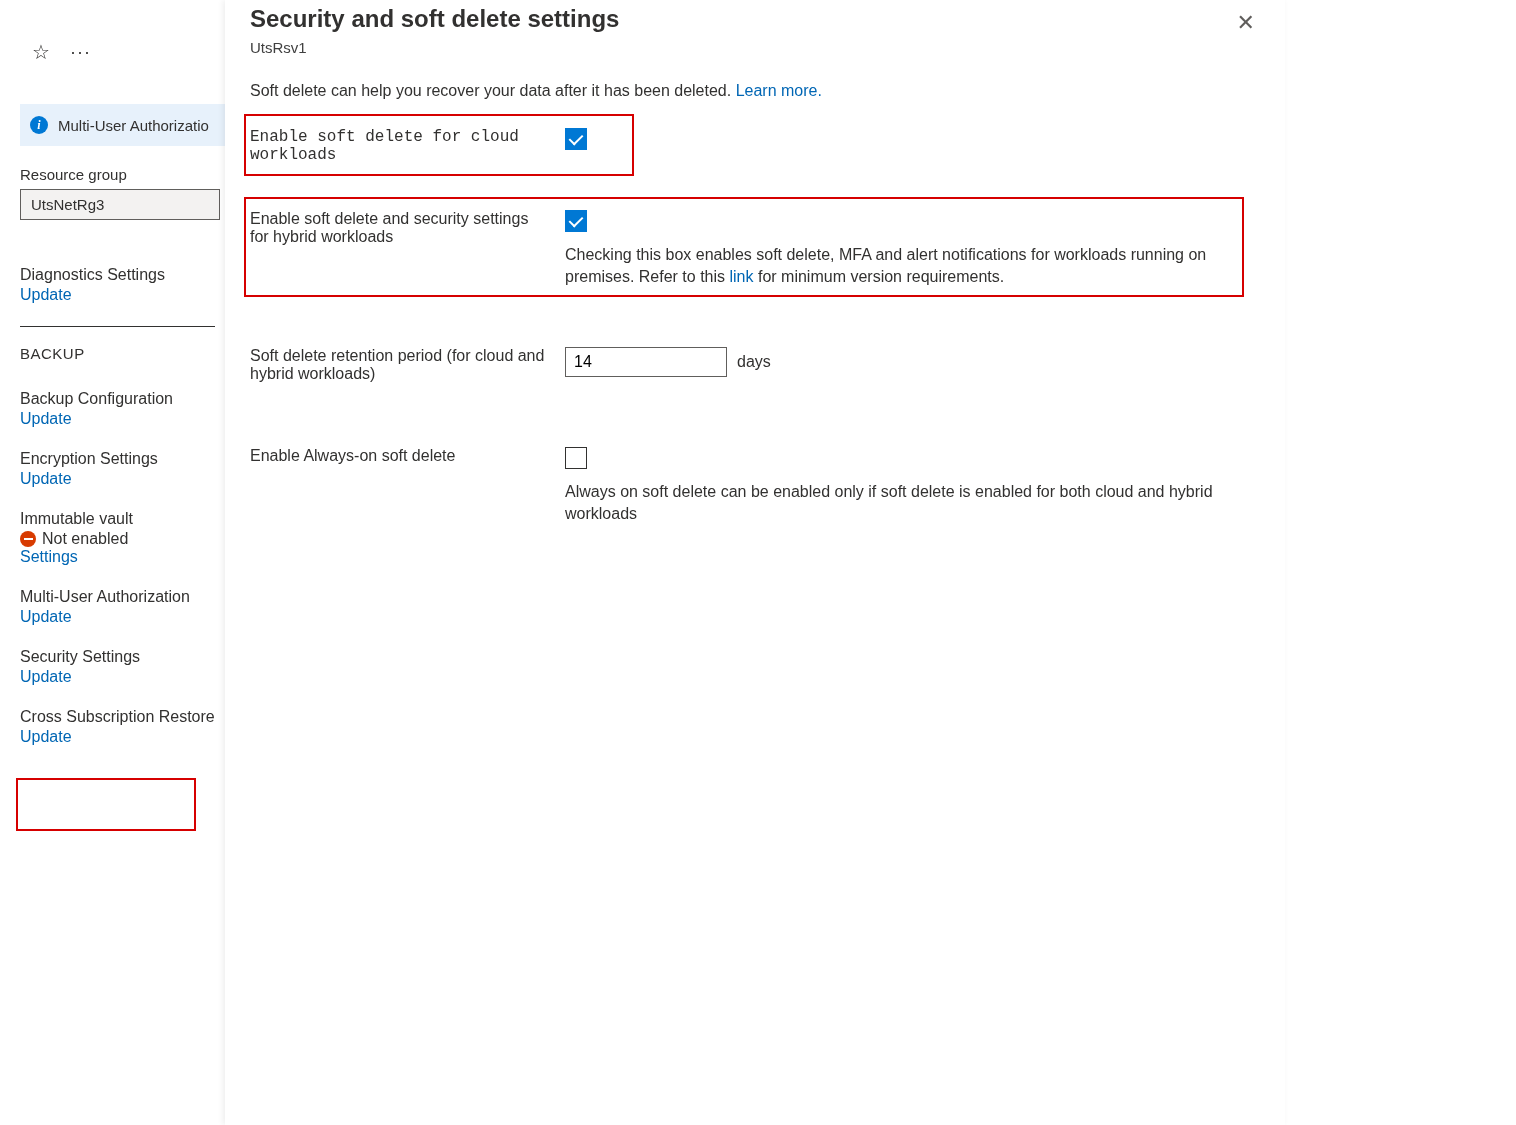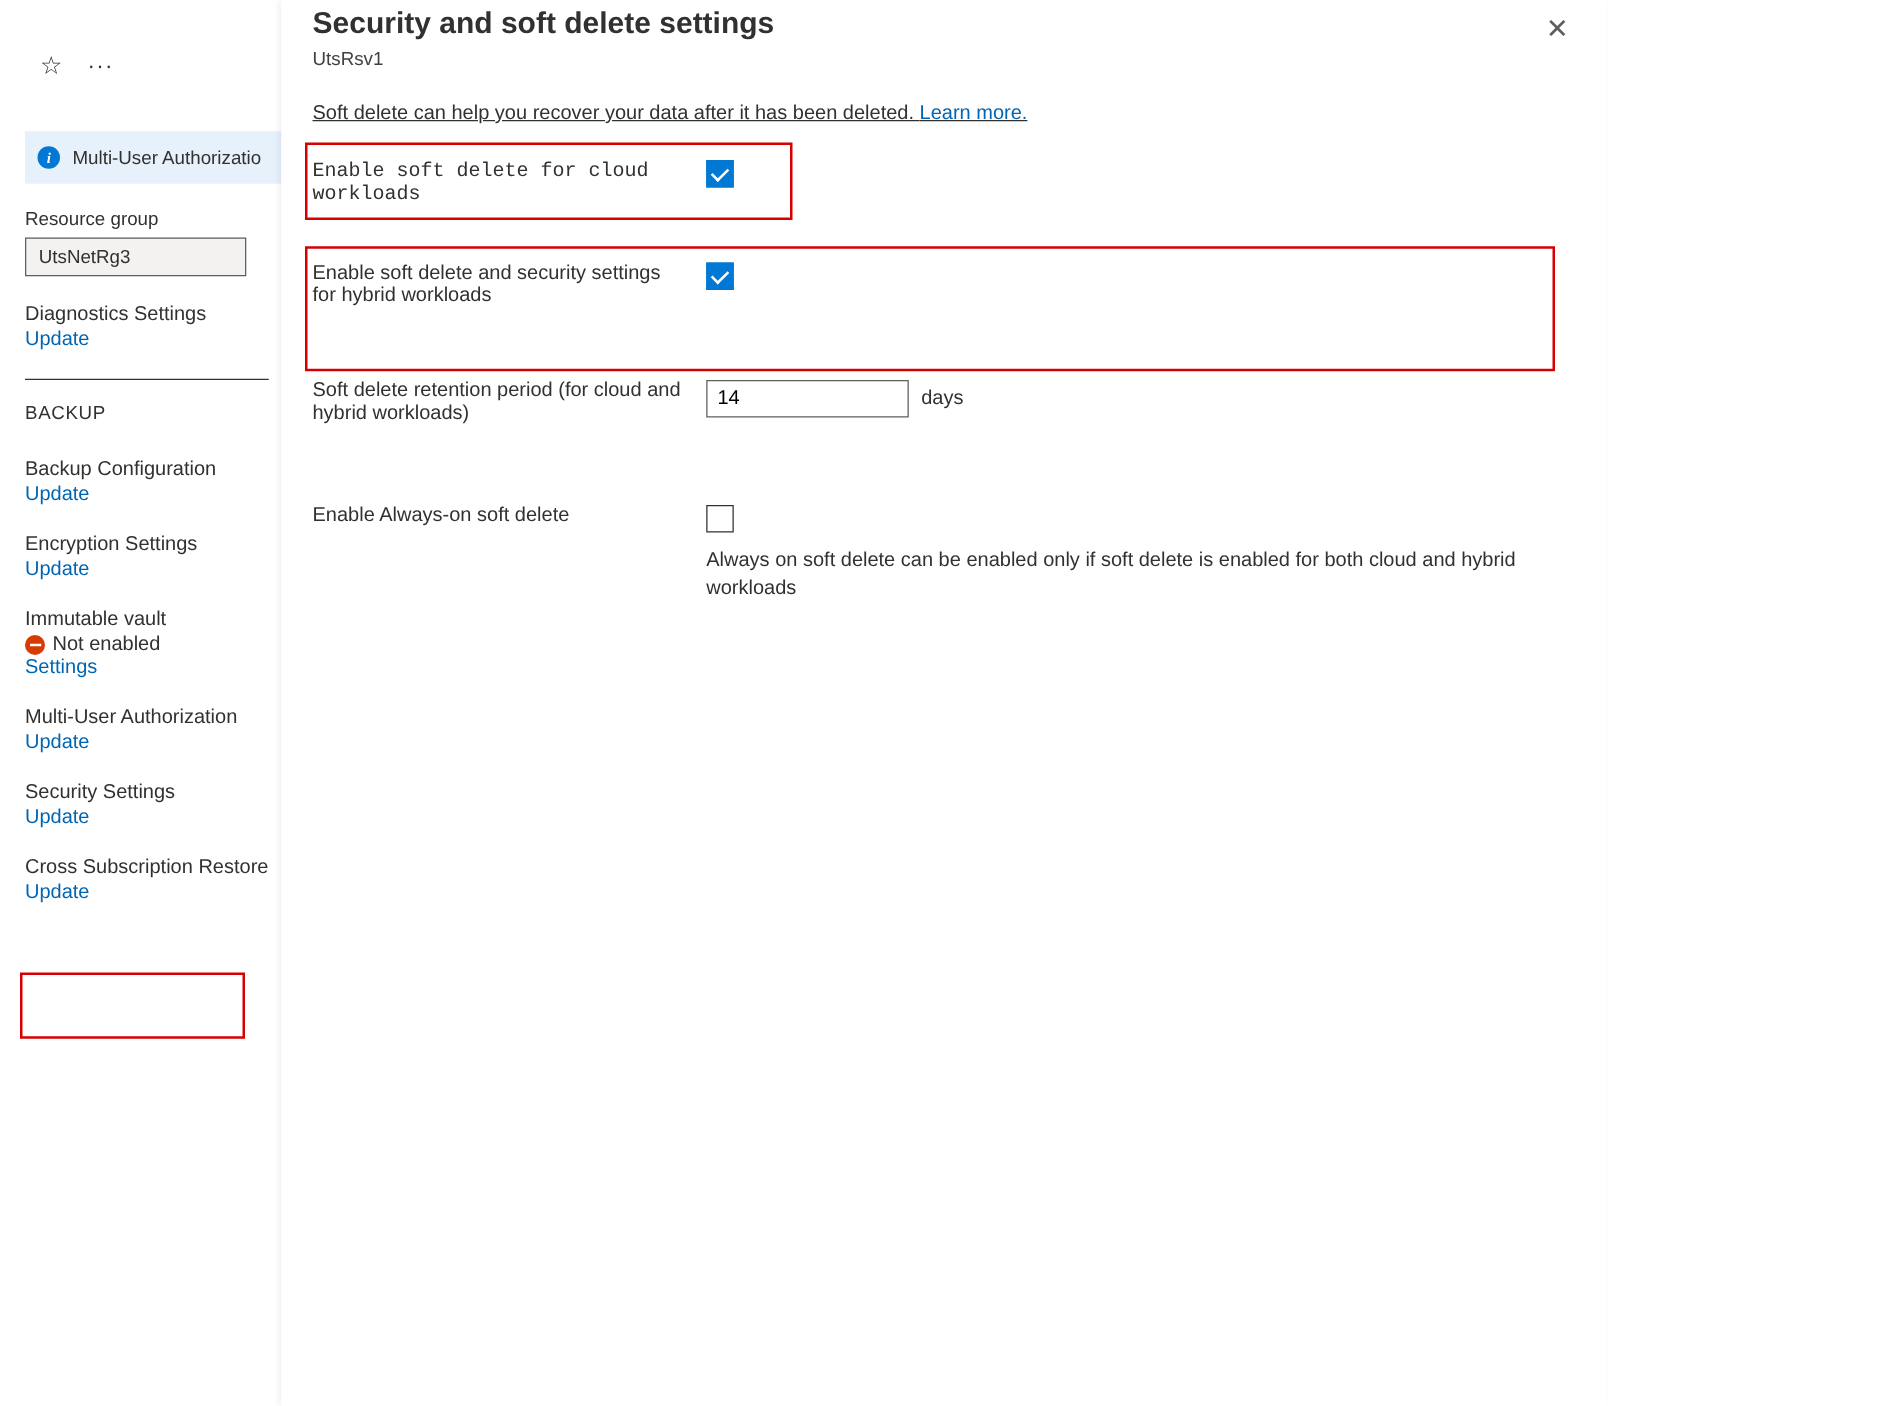--- a/index.html
+++ b/index.html
@@ -48,24 +48,24 @@
     font-style: italic;
     font-family: Georgia, serif;
     font-weight: bold;
     flex-shrink: 0;
   }
   .info-banner-text { font-size: 15px; }
   .rg-label { font-size: 15px; margin-bottom: 6px; color: #323130; }
   .rg-field {
     border: 1px solid #605e5c;
     background: #f3f2f1;
-    width: 177px;
+    width: 200px;
     padding: 6px 10px;
     font-size: 15px;
-    margin-bottom: 22px;
+    margin-bottom: 46px;
   }
   .section-item { margin-bottom: 22px; }
   .section-item .title { font-size: 16px; color: #323130; margin-bottom: 2px; }
   .section-item .link { font-size: 16px; color: #0066b4; cursor: pointer; }
   .divider { border: none; border-top: 1px solid #323130; width: 195px; margin: 18px 0 18px 0; }
   .backup-header { font-size: 15px; color: #323130; margin-bottom: 28px; letter-spacing: 0.5px; }
   .not-enabled {
     display: flex; align-items: center; gap: 6px;
     font-size: 16px;
   }
@@ -97,21 +97,21 @@
     padding: 5px 25px 0 25px;
     box-shadow: -2px 0 6px rgba(0,0,0,0.07);
   }
   .panel-title { font-size: 24px; font-weight: 600; margin-bottom: 6px; }
   .panel-subtitle { font-size: 15px; color: #404040; margin-bottom: 26px; }
   .close-x {
     position: absolute; top: 10px; right: 30px;
     font-size: 22px; color: #605e5c; cursor: pointer;
     font-weight: 300;
   }
-  .intro-text { font-size: 16px; margin-bottom: 20px; text-decoration: underline; }
+  .intro-text { font-size: 16px; margin-bottom: 20px; }
   .link-inline { color: #0066b4; cursor: pointer; }
 
   .setting-row {
     display: flex;
     align-items: flex-start;
     padding: 8px 0;
     gap: 20px;
   }
   .setting-label { width: 295px; font-size: 16px; flex-shrink: 0; }
   .setting-control { flex: 1; font-size: 16px; }
@@ -232,20 +232,23 @@
         <span class="checkbox checked"></span>
       </div>
     </div>
   </div>
 
   <div class="group-block">
     <div class="setting-row">
       <div class="setting-label">Enable soft delete and security settings for hybrid workloads</div>
       <div class="setting-control control-stack">
         <span class="checkbox checked"></span>
+        <div class="help-text">
+          <span>Checking this box enables soft delete, MFA and alert notifications for workloads running on premises. Refer to this </span><span class="link-inline">link</span><span> for minimum version requirements.</span>
+        </div>
       </div>
     </div>
   </div>
 
   <div class="group-block">
     <div class="setting-row">
       <div class="setting-label">Soft delete retention period (for cloud and hybrid workloads)</div>
       <div class="setting-control">
         <div class="retention-row">
           <input class="retention-input" value="14" style="">

